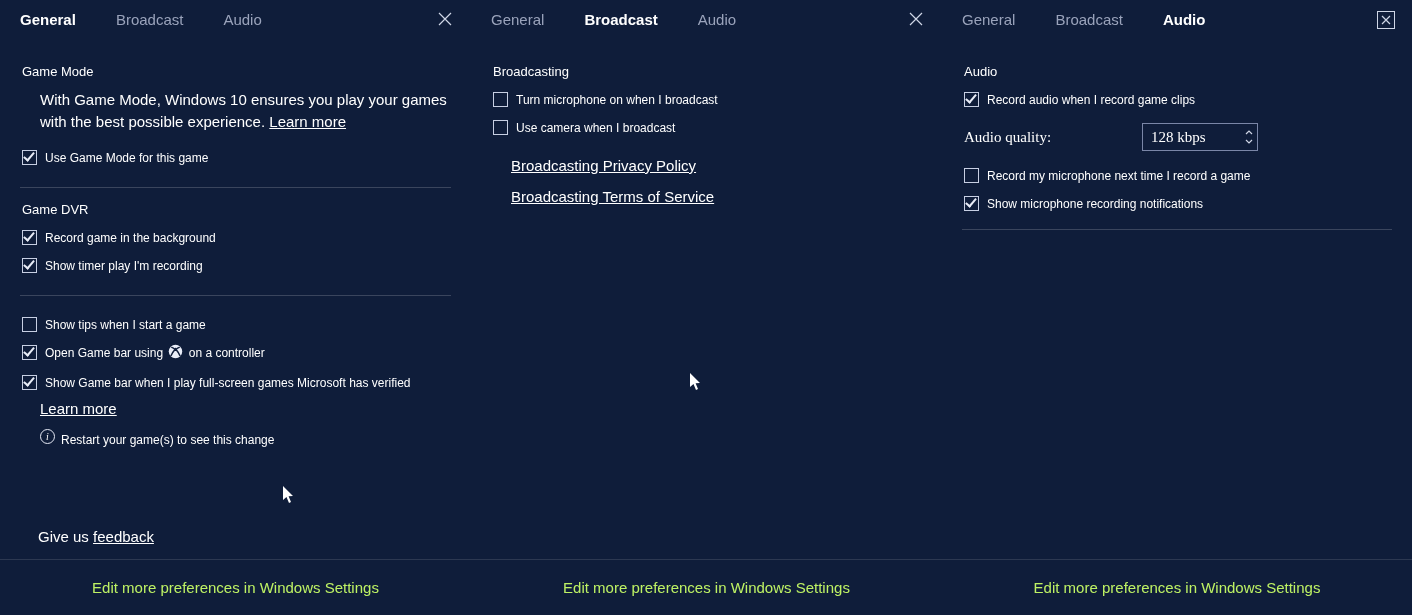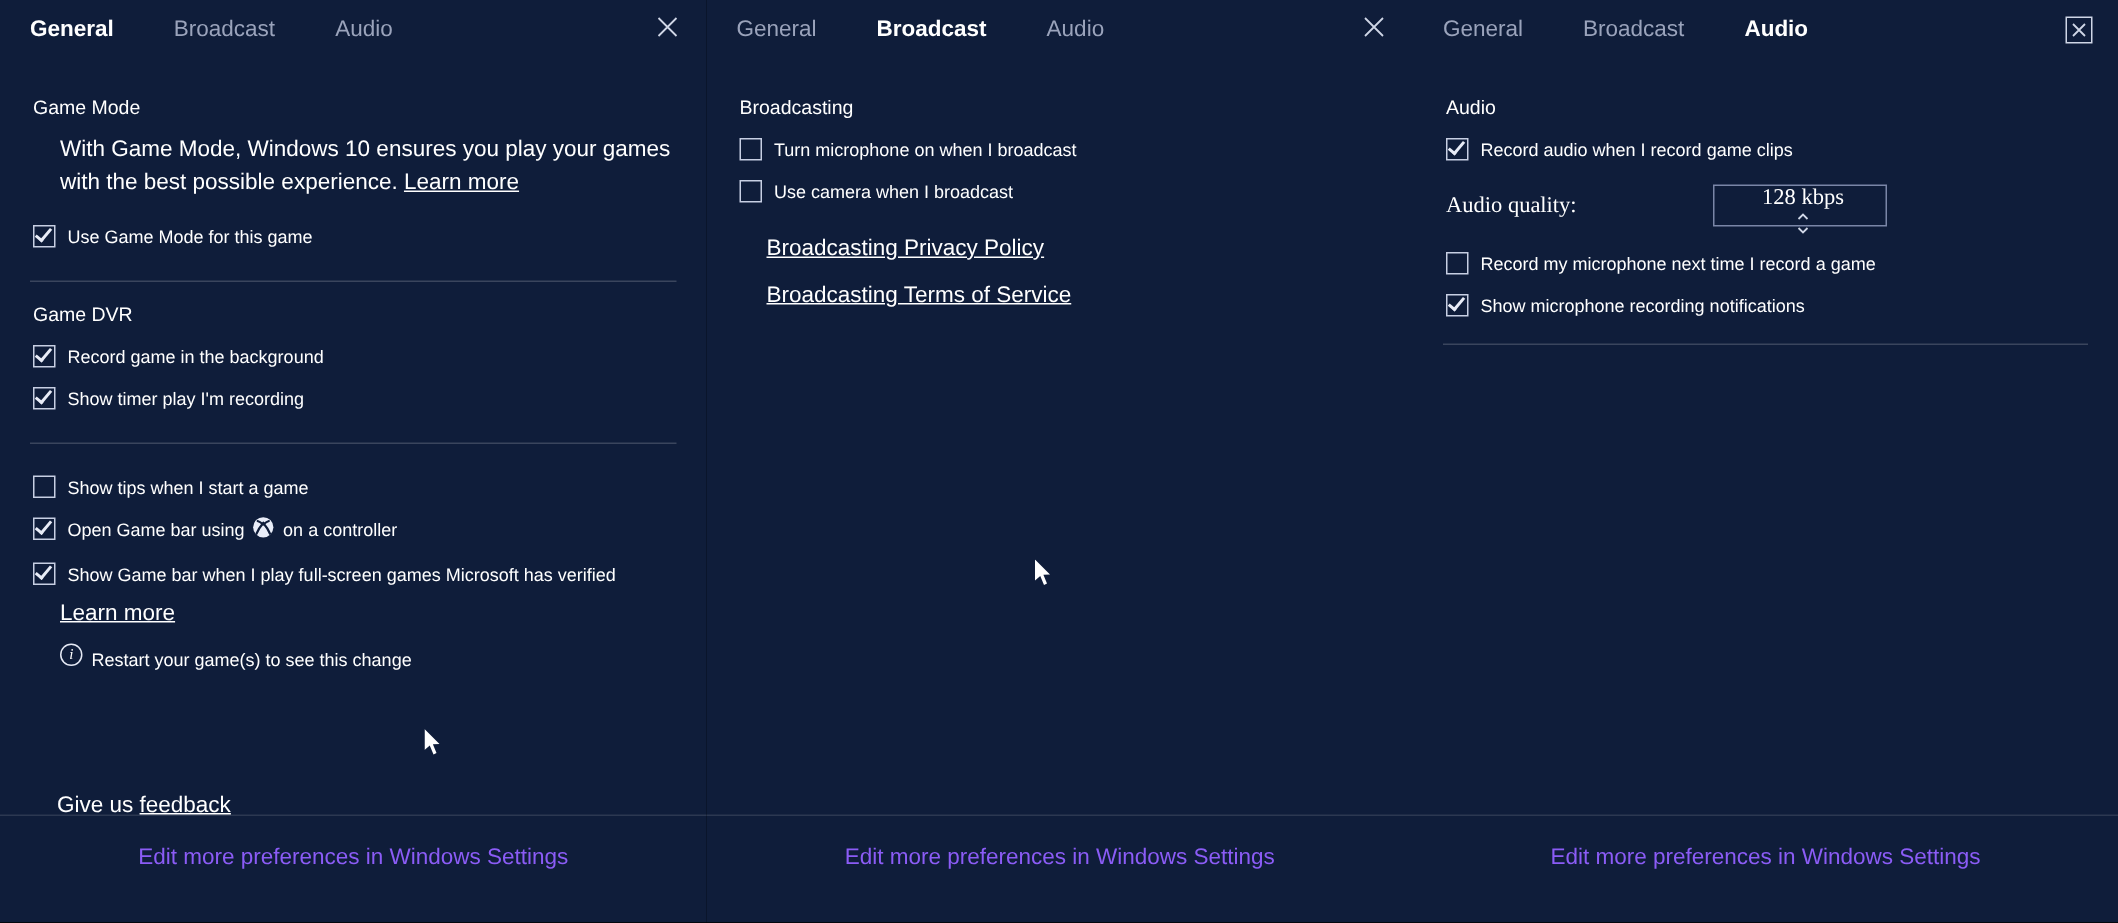--- a/index.html
+++ b/index.html
@@ -144,27 +144,27 @@
     font-family: Georgia, serif;
     font-style: italic;
   }
   .indent {
     margin-left: 18px;
   }
   .footer {
     position: absolute;
     left: 0;
     right: 0;
-    bottom: 16px;
+    bottom: 0;
     height: 55px;
     display: flex;
     align-items: center;
     justify-content: center;
     font-size: 15px;
-    color: #8b5cf6;
+    color: #bef264;
     cursor: pointer;
     border-top: 1px solid rgba(255,255,255,0.12);
   }
   .feedback-line {
     position: absolute;
     bottom: 70px;
     left: 38px;
     font-size: 15px;
   }
 
@@ -182,21 +182,20 @@
   .sel {
     width: 116px;
     height: 28px;
     border: 1px solid #7a86a7;
     display: flex;
     align-items: center;
     justify-content: space-between;
     padding: 0 4px 0 8px;
     box-sizing: border-box;
     cursor: pointer;
-    flex-direction: column;
   }
   .sel .spinner {
     display: flex;
     flex-direction: column;
     line-height: 0;
   }
   .sel .spinner svg {
     width: 8px;
     height: 8px;
   }

